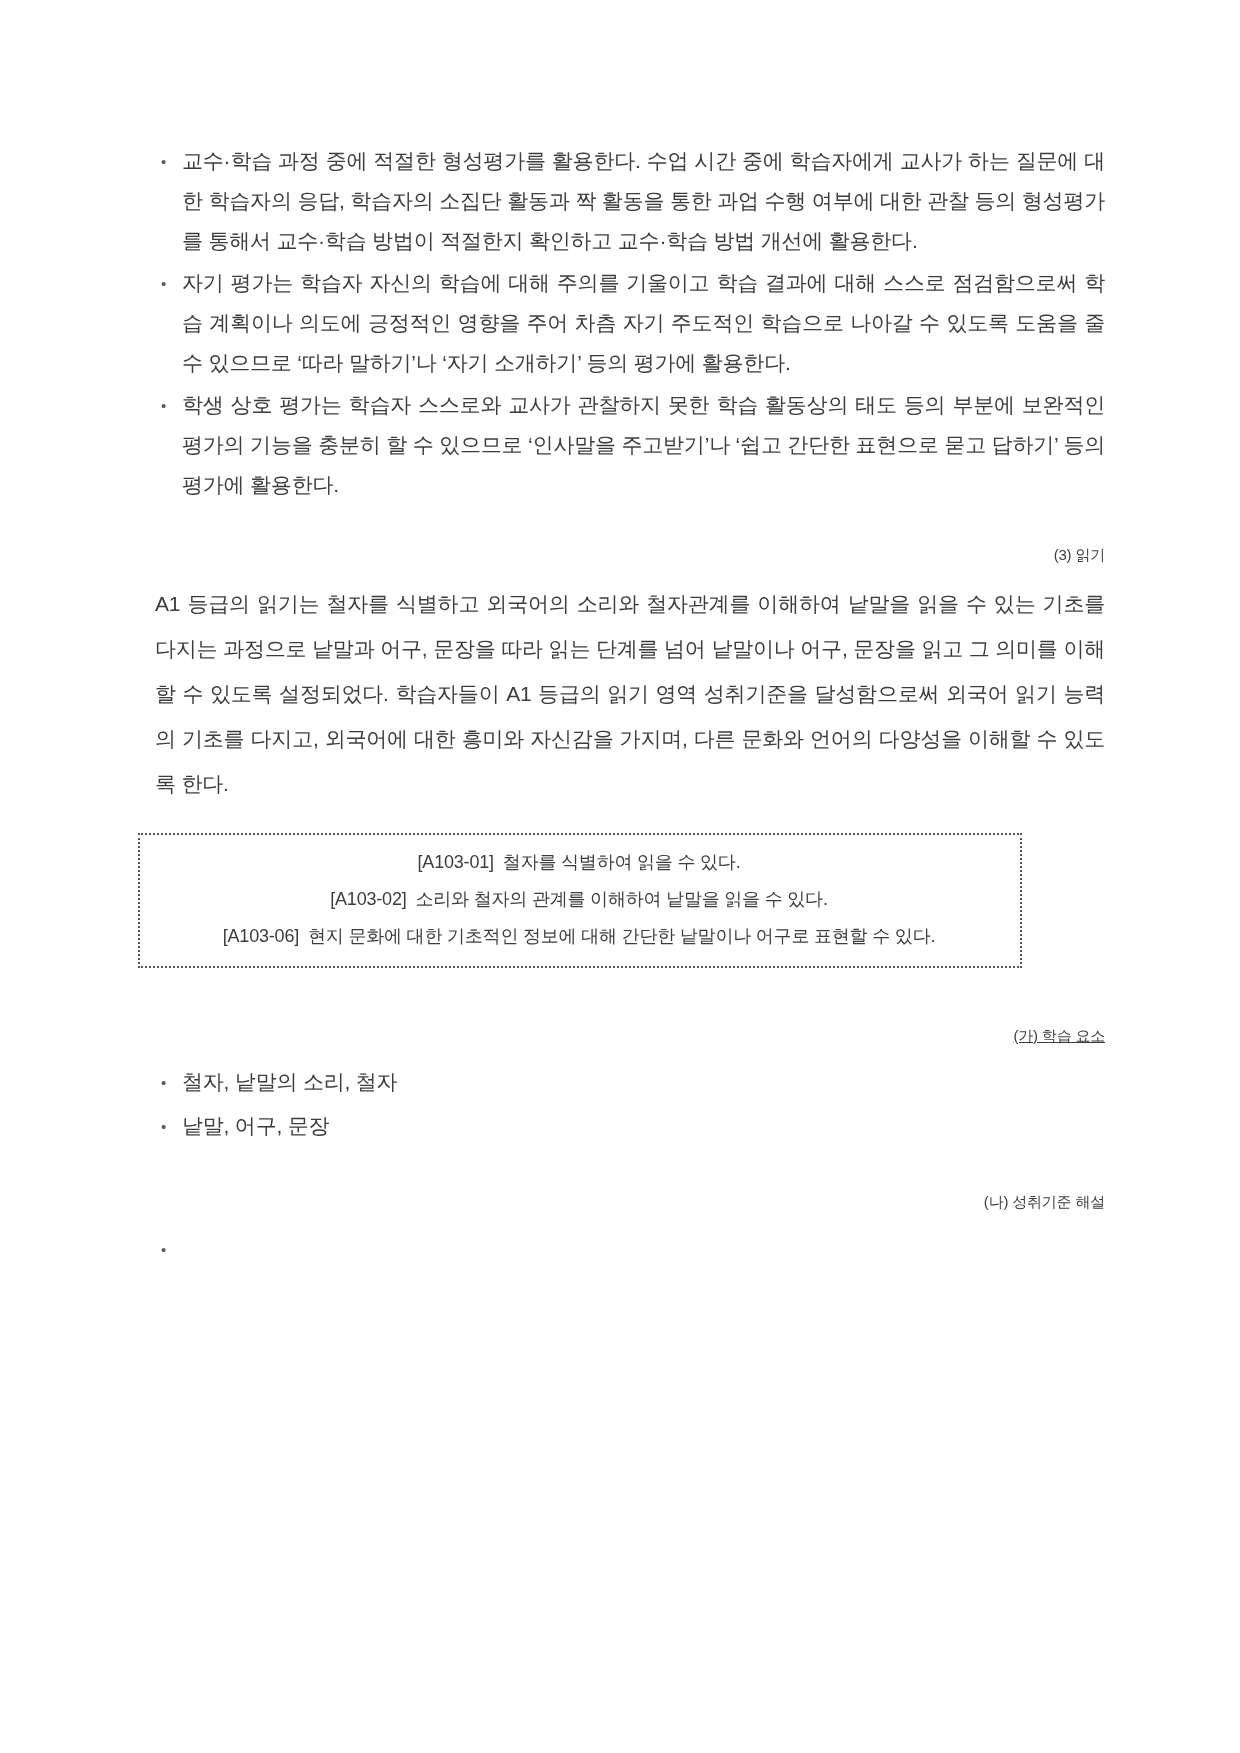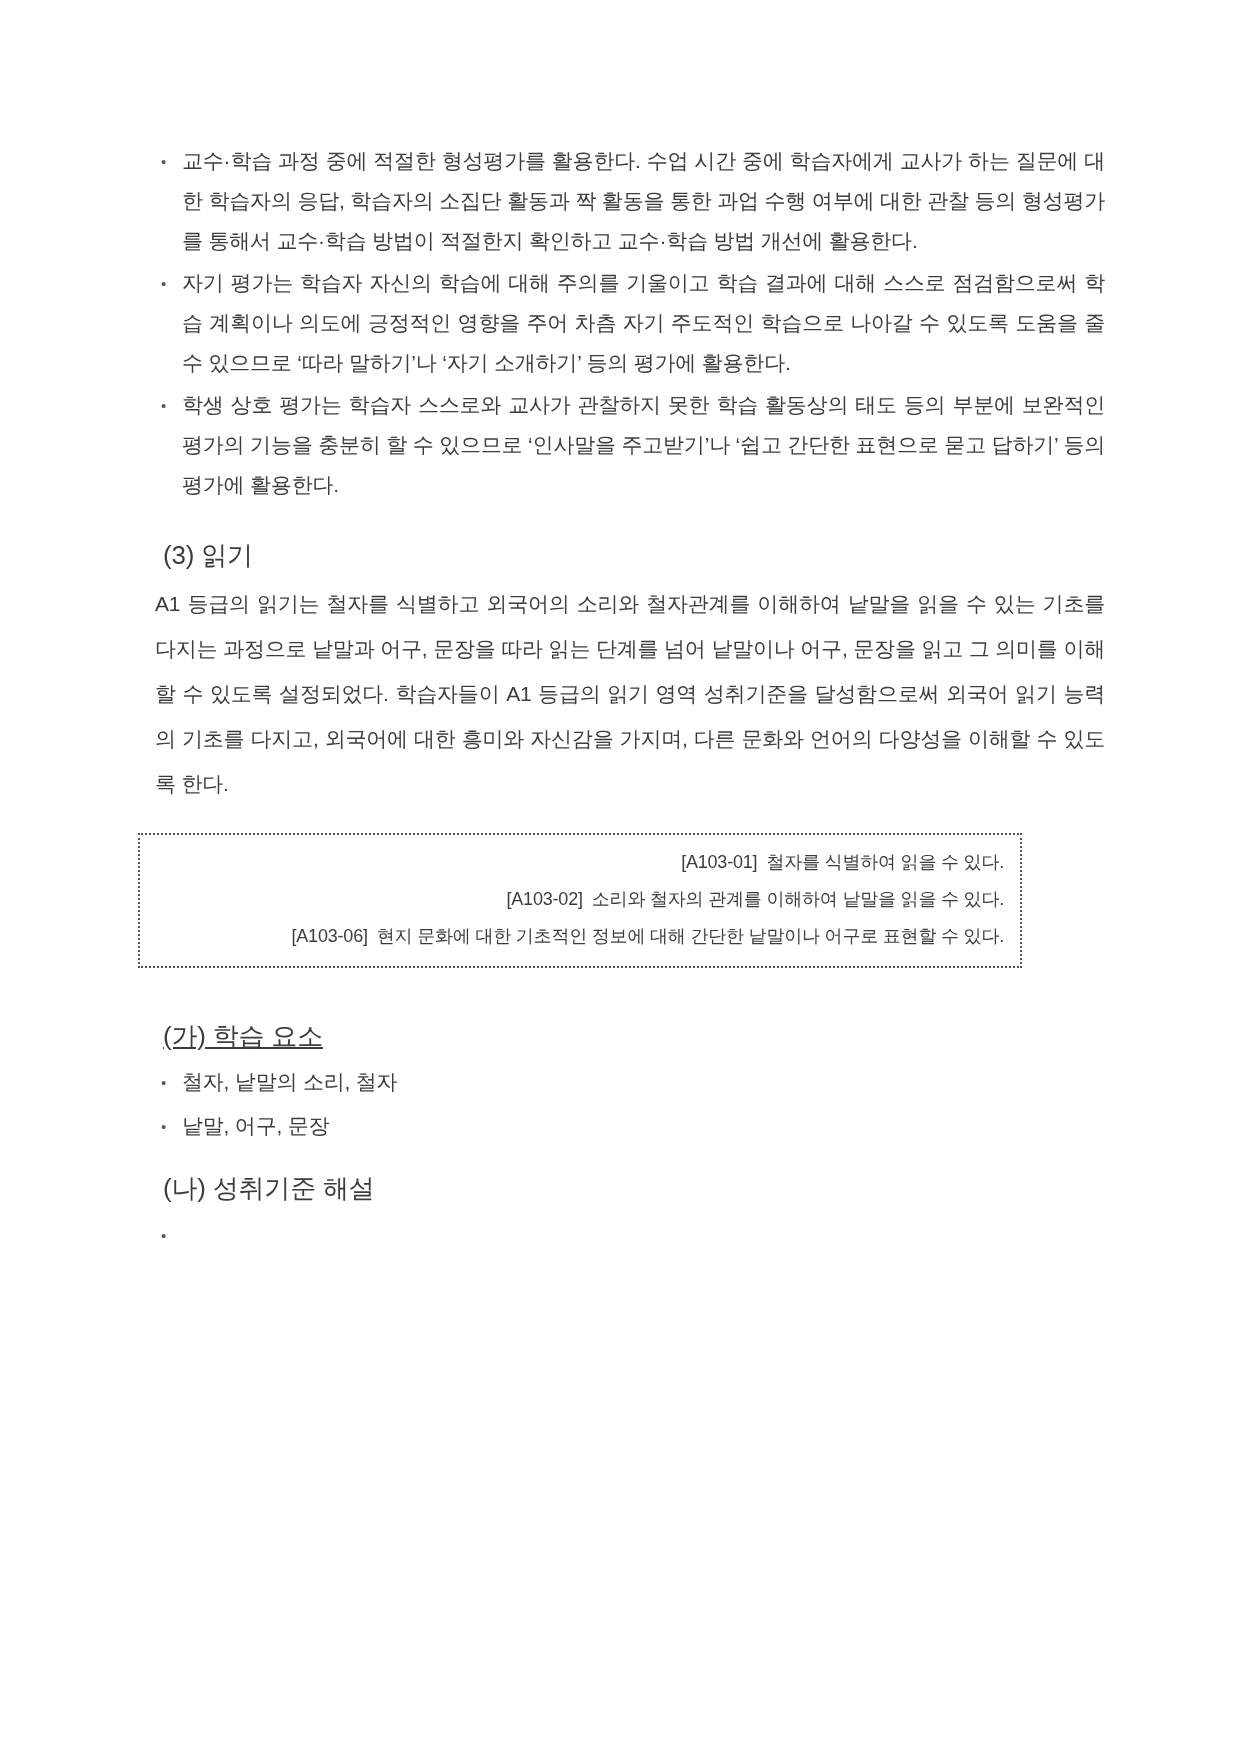--- a/index.html
+++ b/index.html
@@ -31,42 +31,42 @@
   .bitem .marker {
     position: absolute;
     left: 6px;
     top: 1px;
     font-size: 15px;
     color: #5a5a5a;
   }
   .sec-heading {
     margin: 30px 0 6px 0;
     padding-left: 8px;
-    text-align: left;
-    font-size: 26px;
+    text-align: right;
+    font-size: 15px;
   }
   .intro {
     margin: 0;
     line-height: 45px;
   }
   .std-box {
     box-sizing: border-box;
     margin: 27px 0 0 -17px;
     width: 884px;
     border: 2px dotted #555555;
     padding: 9px 16px 11px 14px;
     font-size: 18px;
     line-height: 37px;
-    text-align: right;
+    text-align: center;
     color: #3c3c3c;
   }
   .std-row { white-space: nowrap; }
   .std-code { margin-right: 9px; }
   .h-ga { margin-top: 48px; text-decoration: underline; }
-  .h-na { margin-top: 22px; }
+  .h-na { margin-top: 36px; }
   .sub-blist .bitem { margin-bottom: 4px; }
   .commentary { line-height: 41px; margin-top: 4px; }
 </style>
 </head>
 <body>
 
 <div class="page">
   <div class="content">
 
     <ul class="blist">

